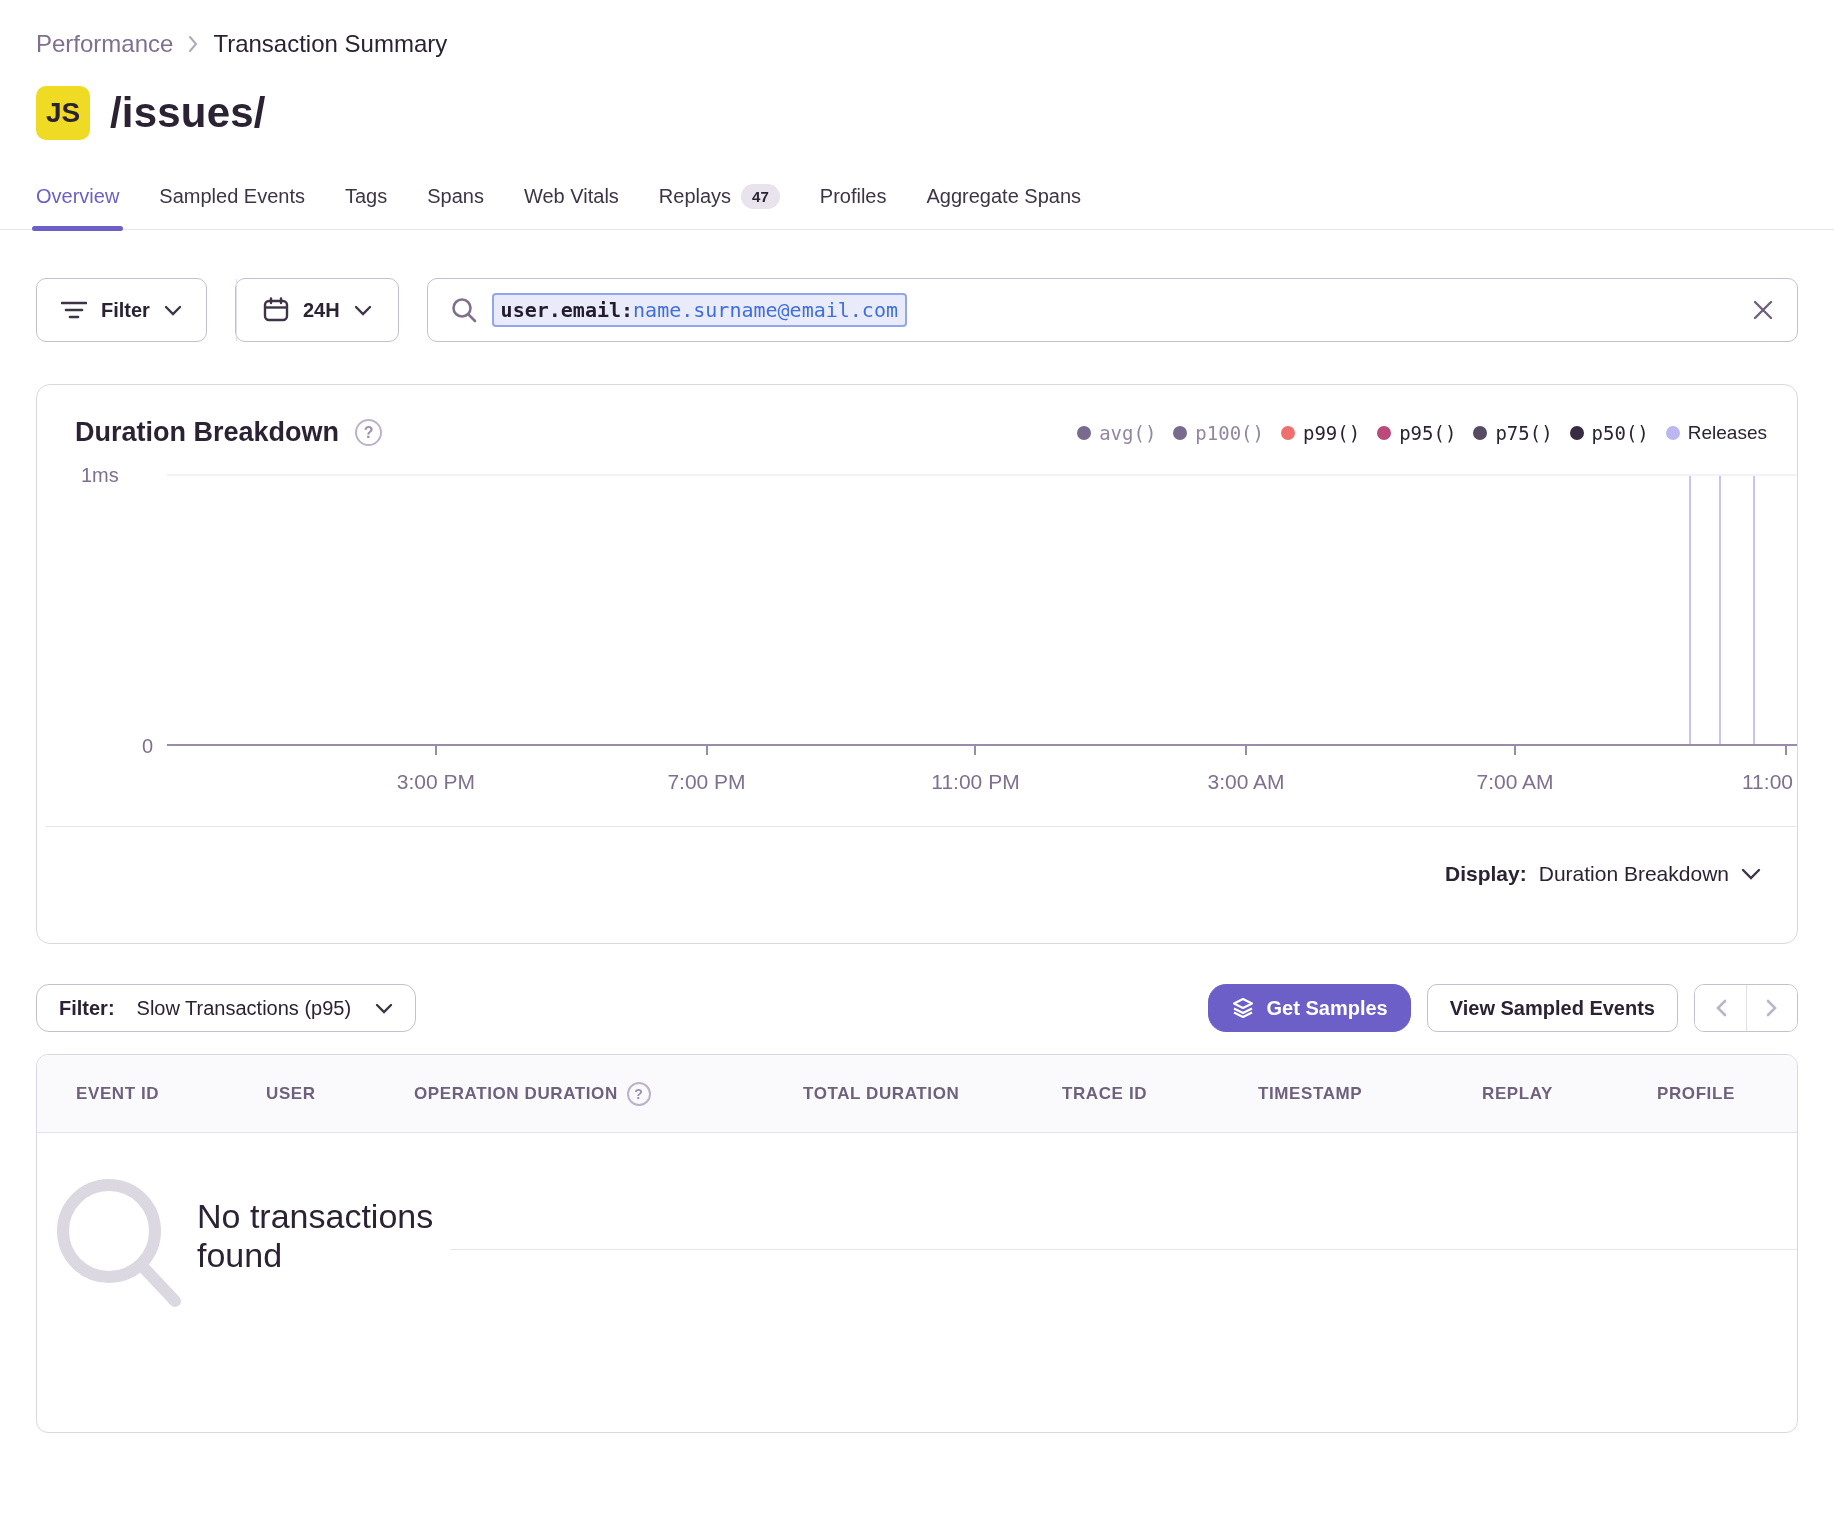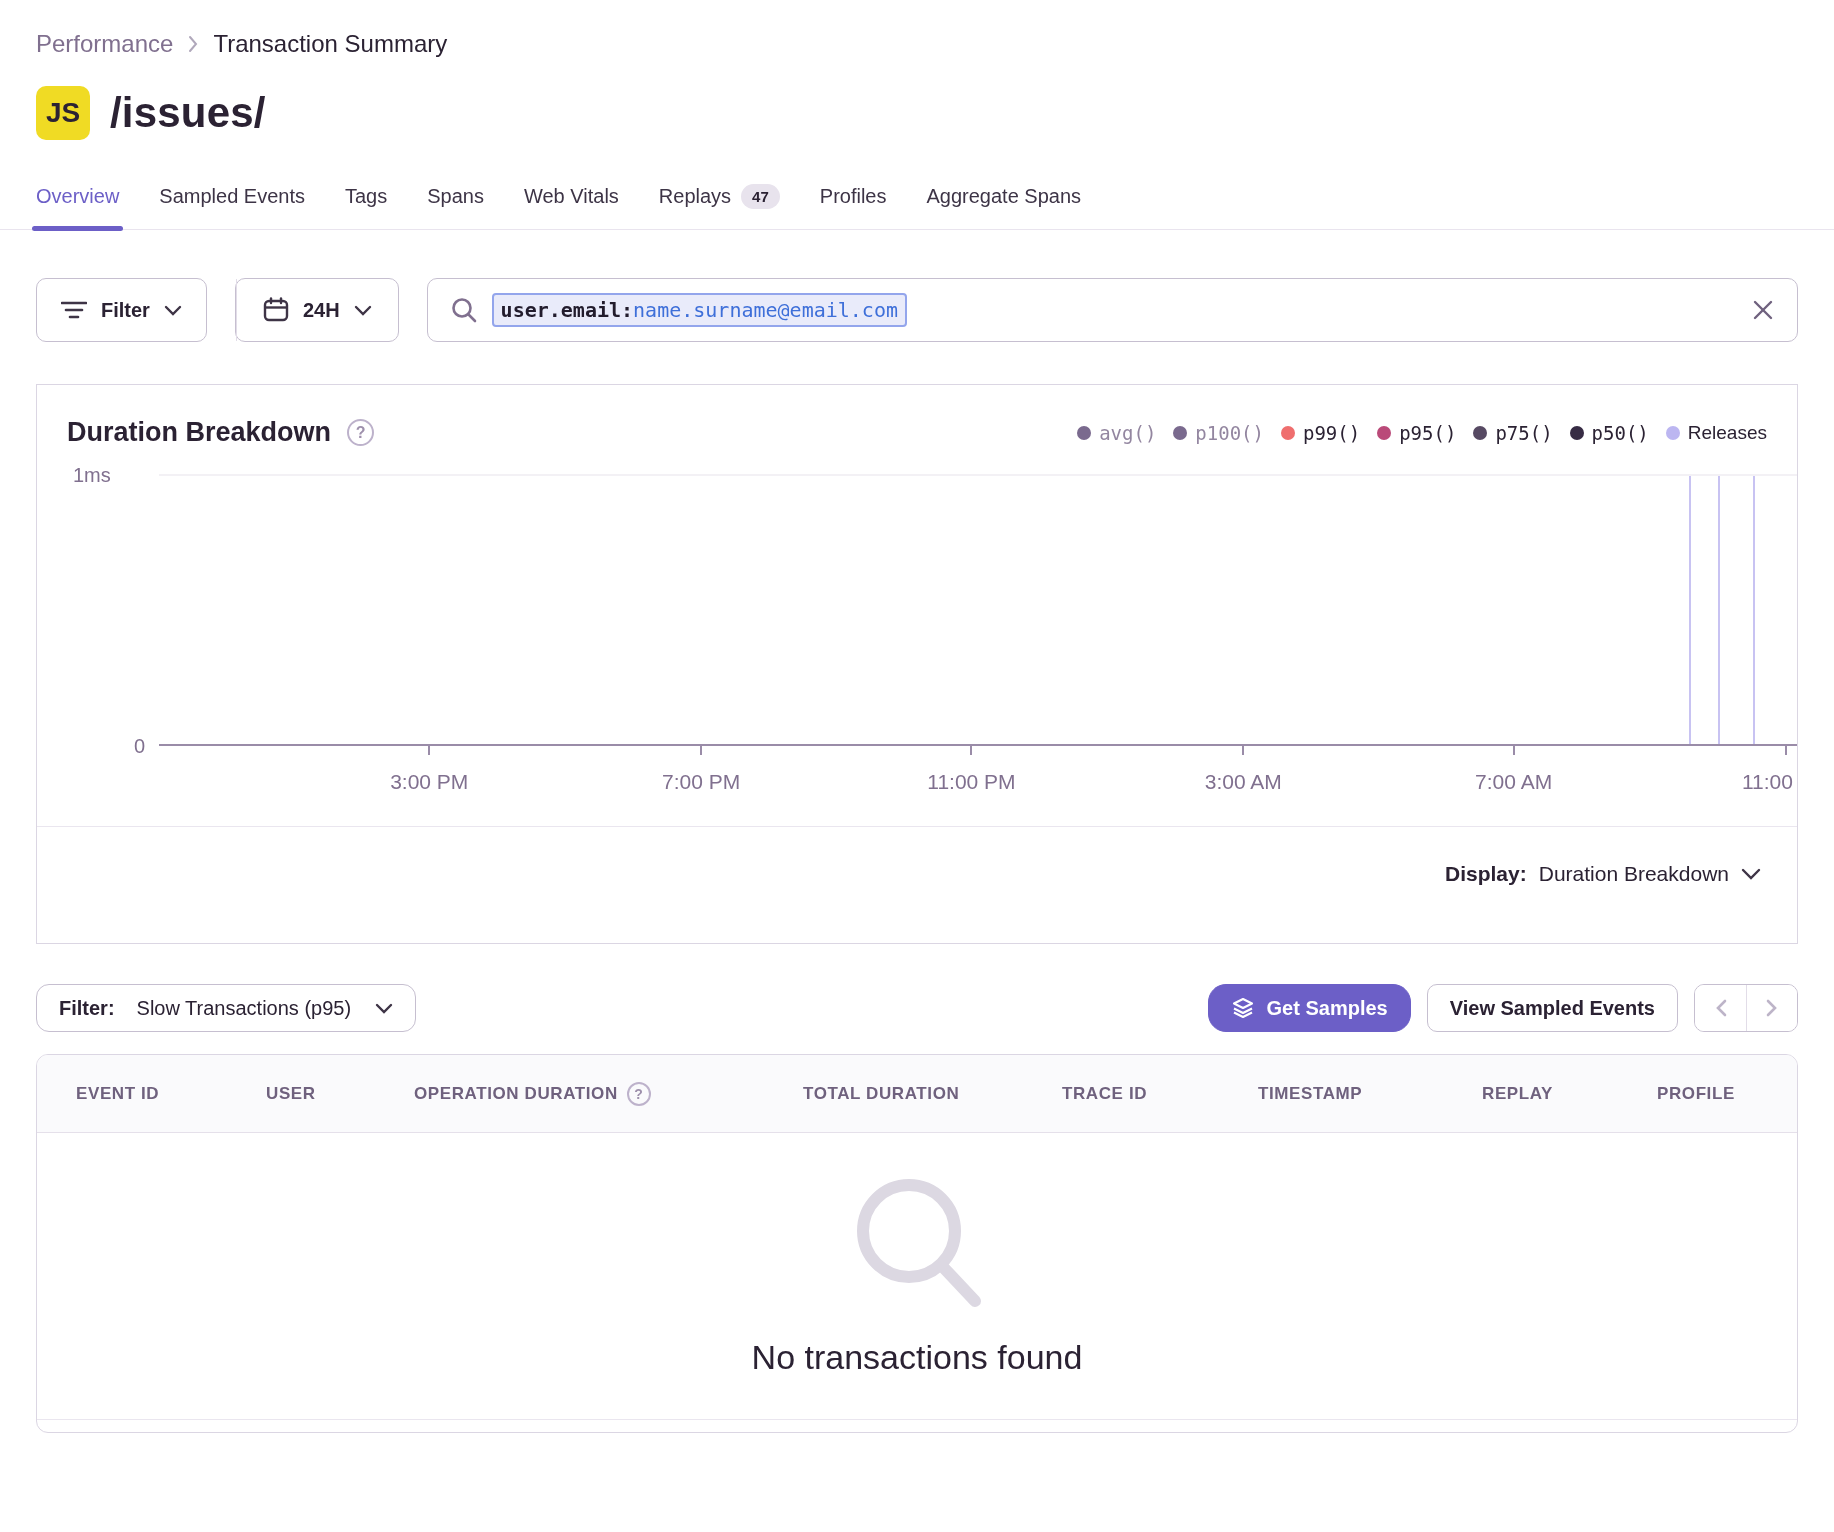--- a/index.html
+++ b/index.html
@@ -39,21 +39,21 @@
   .btn-group .divider { width:1px; background:#E2DDE8; margin:0; }
   .searchbar { flex:1; height:64px; border:1px solid #C6BFD0; border-radius:10px;
     display:flex; align-items:center; padding:0 22px; gap:14px; }
   .search-token { display:inline-flex; background:#E9EBFA; border:2px solid #93A5EC; border-radius:4px;
     padding:3px 7px; font-size:20px; }
   .tok-key { color:#221C2D; font-weight:700; }
   .tok-val { color:#3E6FD9; }
   .spacer { flex:1; }
 
   
-  .panel { margin:42px 36px 0; border:1px solid #DBD6E3; border-radius:0; overflow:hidden; background:#fff; }
+  .panel { margin:42px 36px 0; border:1px solid #DBD6E3; border-radius:14px; overflow:hidden; background:#fff;padding-left:8px; }
   .chart-panel { height:560px; }
   .panel-head { display:flex; align-items:center; justify-content:space-between; padding:32px 30px 0 30px; }
   .chart-title-wrap { display:flex; align-items:center; gap:16px; }
   .chart-title { font-size:27px; font-weight:700; }
   .help-circle { width:27px; height:27px; border-radius:50%; border:2px solid #BDB2CB; color:#9E90AC;
     font-size:16px; font-weight:700; display:flex; align-items:center; justify-content:center; }
   .legend { display:flex; align-items:center; gap:17px; }
   .legend-item { display:flex; align-items:center; gap:8px; font-size:19px; cursor:pointer; }
   .legend-dot { width:14px; height:14px; border-radius:50%; }
   .legend-item .lbl { color:#2B2233; }
@@ -89,21 +89,21 @@
   .pager { display:flex; height:48px; border:1px solid #C6BFD0; border-radius:10px; overflow:hidden; }
   .pager-btn { width:51px; display:flex; align-items:center; justify-content:center; cursor:pointer; background:#fff; }
   .pager-btn + .pager-btn { border-left:1px solid #E2DDE8; }
 
   
   .table-panel { margin:22px 36px 0; border:1px solid #DBD6E3; border-radius:12px; overflow:hidden; height:379px; }
   .table-head { display:grid; grid-template-columns:190px 148px 389px 259px 196px 224px 175px 1fr;
     align-items:center; height:78px; padding-left:39px; background:#FAFAFC; border-bottom:1px solid #E5E0EA; }
   .th { font-size:17px; font-weight:700; letter-spacing:.6px; color:#6F617E; display:flex; align-items:center; gap:9px; }
   .th .help-circle { width:24px; height:24px; font-size:14px; border-width:2px; }
-  .empty-wrap { display:flex; flex-direction:column; align-items:center;justify-content:flex-end; }
+  .empty-wrap { display:flex; flex-direction:row; align-items:center;justify-content:flex-end; }
   .empty-icon { margin-top:36px; }
   .empty-text { margin-top:14px; font-size:34px; color:#2B2233; }
   .bottom-divider { margin-top:42px; width:100%; border-top:1px solid #EAE6EF; }
 
   svg { display:block; }
 </style>
 </head>
 <body>
 
 <div class="breadcrumb pad">

